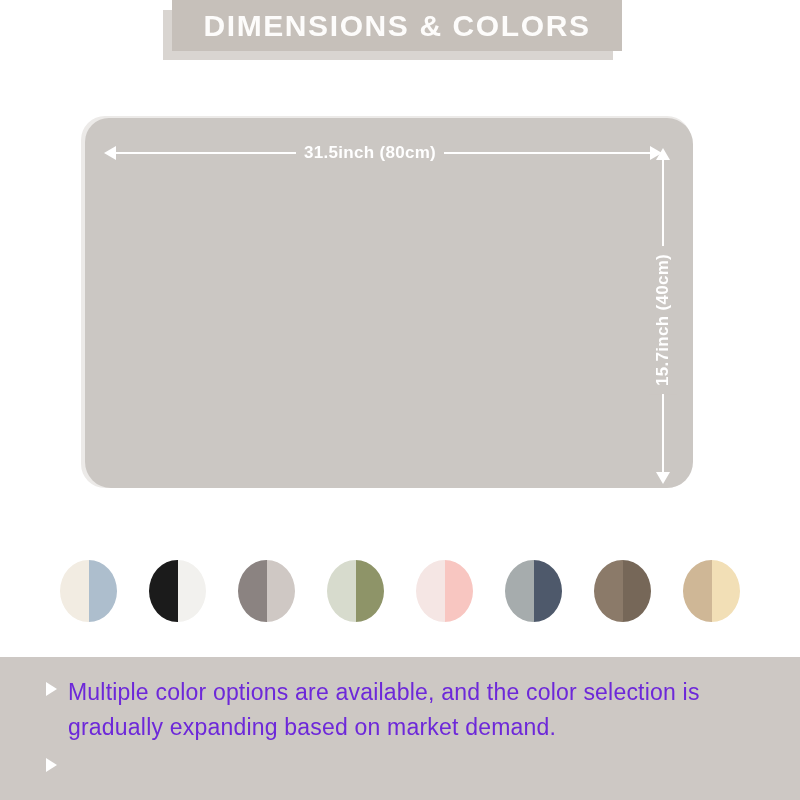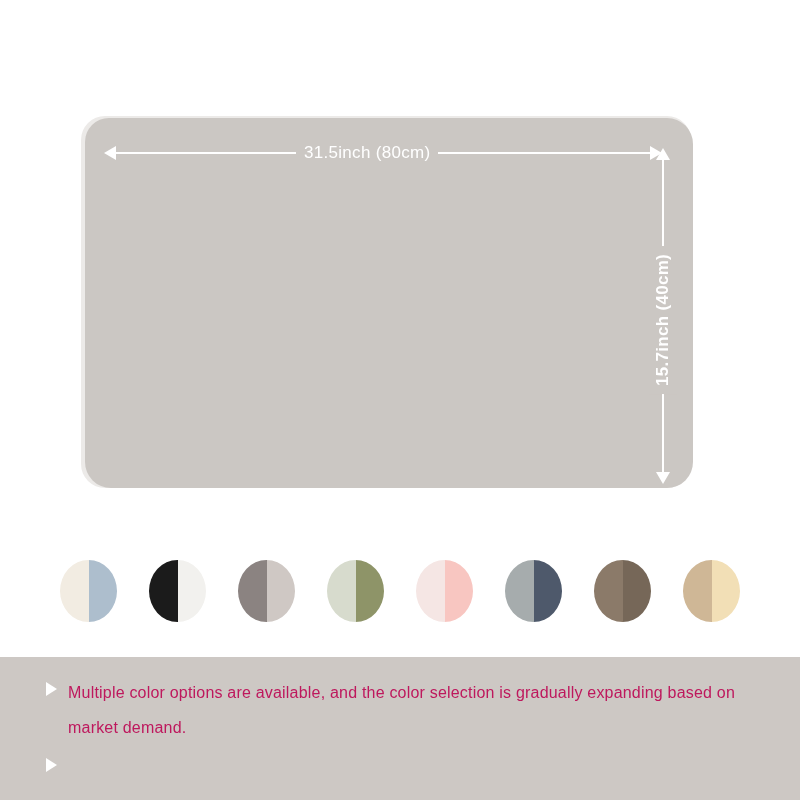--- a/index.html
+++ b/index.html
@@ -92,21 +92,21 @@
     border-bottom:7px solid transparent;
     border-left:12px solid #ffffff;
   }
   .dim-label-h {
     position:absolute;
     left:296px; top:39px;
     background:#cbc7c3;
     padding:0 8px;
     color:#ffffff;
     font-size:17px;
-    font-weight:normal;
+    font-weight:bold;
     letter-spacing:0.3px;
     white-space:nowrap;
     line-height:28px;
   }
 
   .dim-line-v {
     position:absolute;
     left:662px; top:60px;
     width:2px; height:320px;
     background:#ffffff;
@@ -186,32 +186,38 @@
   .bullet-tri {
     flex:0 0 auto;
     width:0; height:0;
     border-top:7px solid transparent;
     border-bottom:7px solid transparent;
     border-left:11px solid #ffffff;
     margin-top:7px;
     margin-right:11px;
   }
   .bullet-text {
-    color:#be185d;
-    font-size:16px;
+    color:#6d28d9;
+    font-size:23px;
     line-height:35px;
     letter-spacing:0.2px;
     max-width:672px;
   }
 </style>
 </head>
 <body>
 
 <div id="page">
 
+  <div id="header-zone">
+    <div class="header-shadow"></div>
+    <div class="header-band">
+      <div class="header-title">DIMENSIONS &amp; COLORS</div>
+    </div>
+  </div>
 
   <div id="mat-zone">
     <div class="mat-shadow"></div>
     <div class="mat-surface"></div>
 
     <div class="dim-line-h"></div>
     <div class="arrow-left"></div>
     <div class="arrow-right"></div>
     <div class="dim-label-h">31.5inch (80cm)</div>
 

